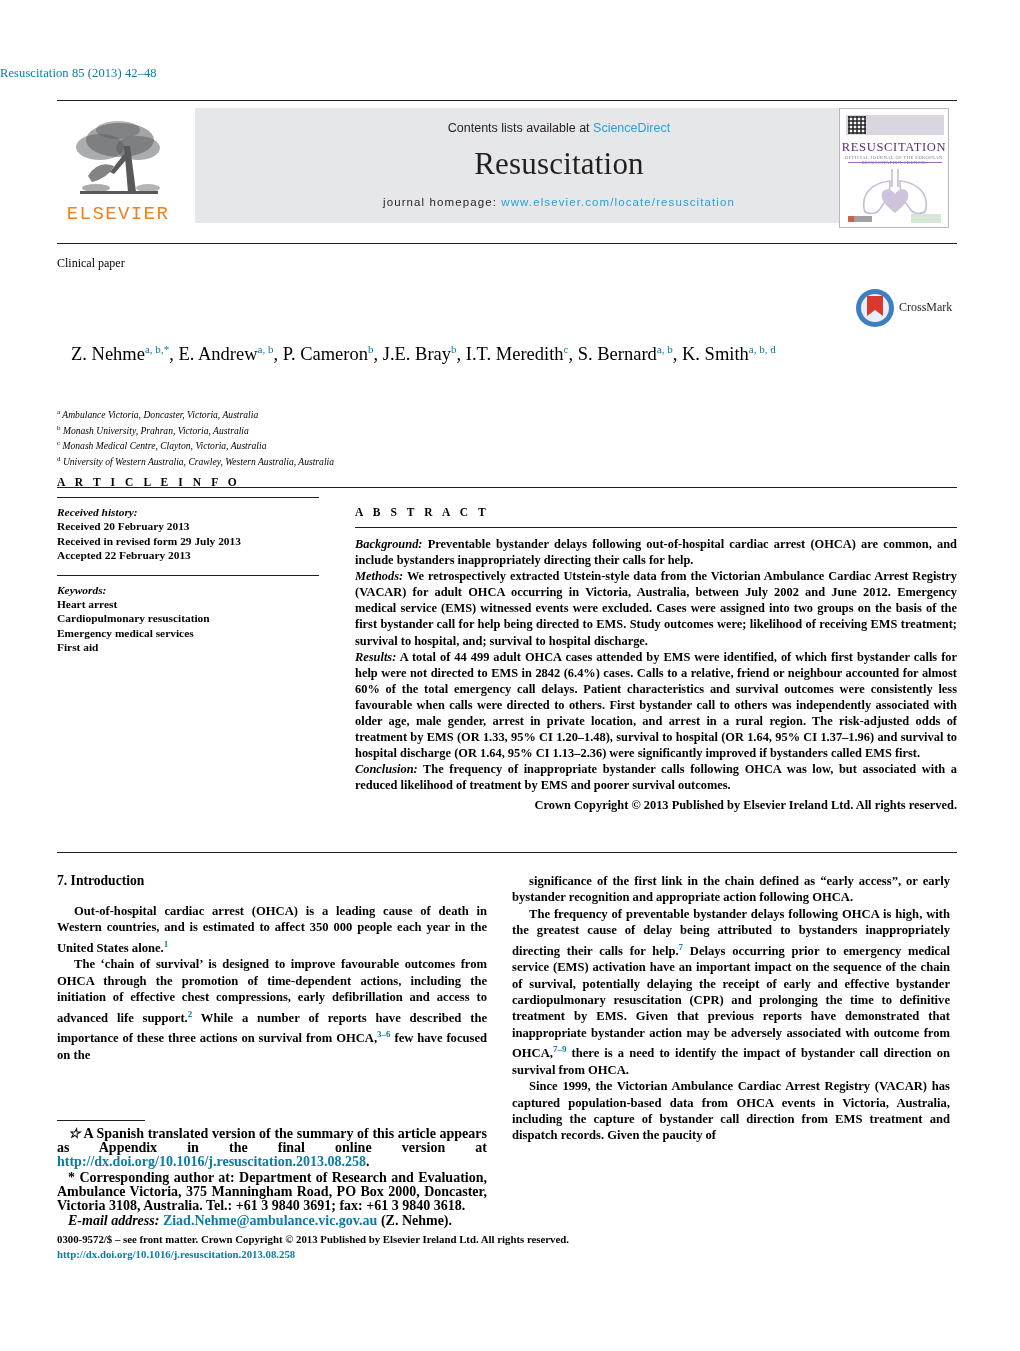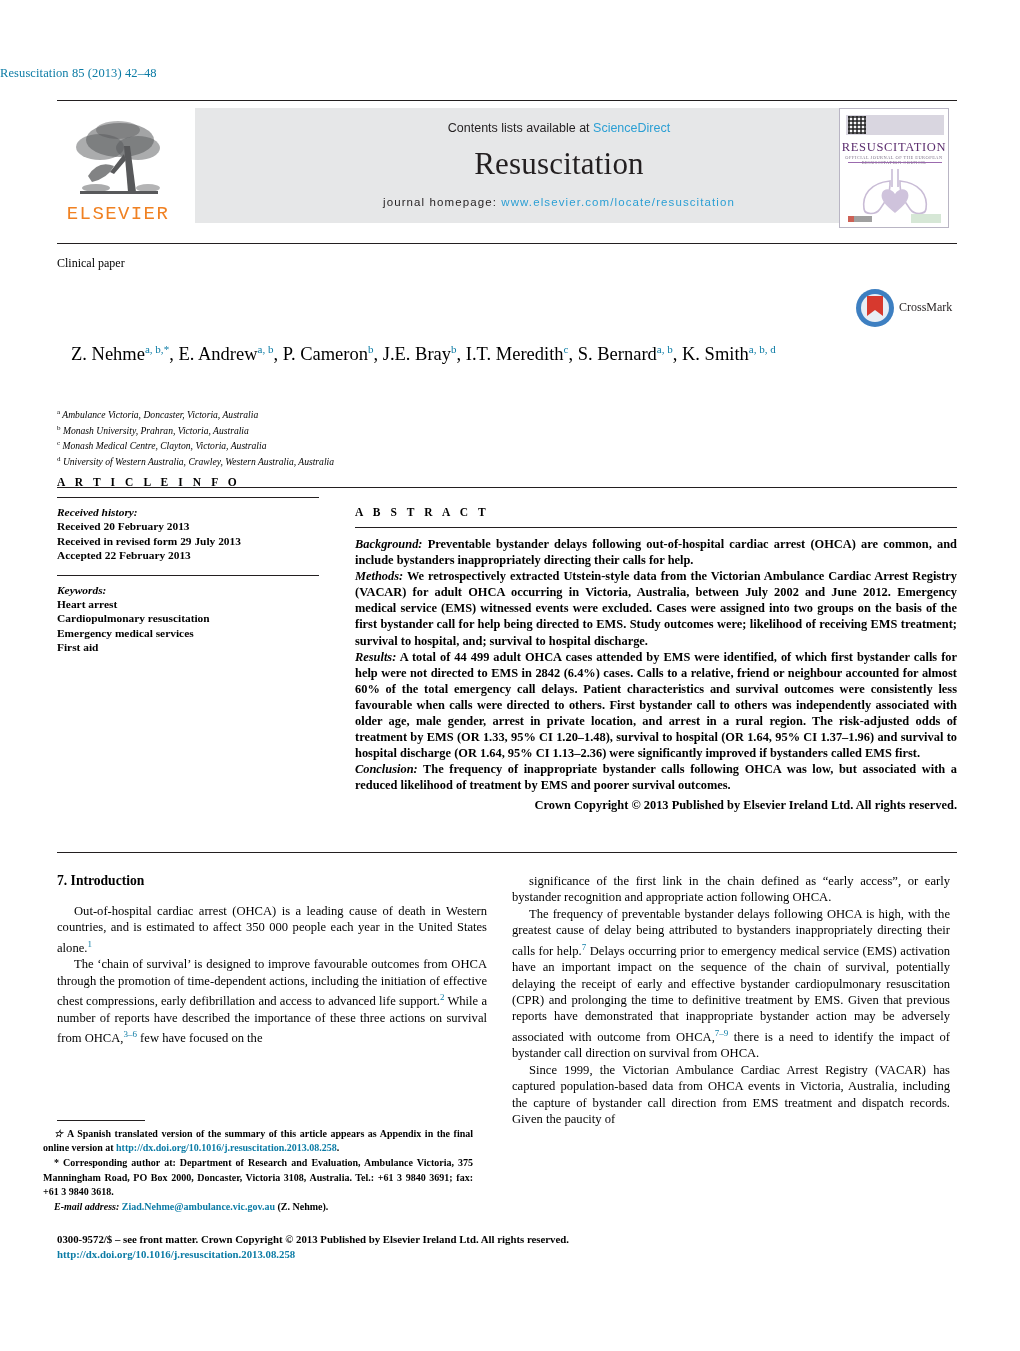--- a/index.html
+++ b/index.html
@@ -350,42 +350,42 @@
     font-size: 13.6px;
     font-weight: bold;
     font-family: "Liberation Serif", serif;
   }
   .para {
     margin: 0;
     font-size: 12.6px;
     line-height: 16.4px;
     text-align: justify;
     text-indent: 17px;
-    font-weight: normal;
+    font-weight: bold;
   }
   .para sup {
     color: #0b7ba5;
     font-size: 9px;
   }
 
   
   .fn-rule {
     position: absolute;
     top: 1120px;
     left: 57px;
     width: 88px;
     height: 1px;
     background: #231f20;
   }
   .footnotes {
     position: absolute;
     top: 1127px;
-    left: 43px;
+    left: 57px;
     width: 430px;
-    font-size: 10px;
+    font-size: 14px;
     line-height: 14.2px;
     font-weight: bold;
   }
   .footnotes p {
     margin: 0 0 1px 0;
     text-align: justify;
   }
   .footnotes .ind {
     text-indent: 11px;
   }

